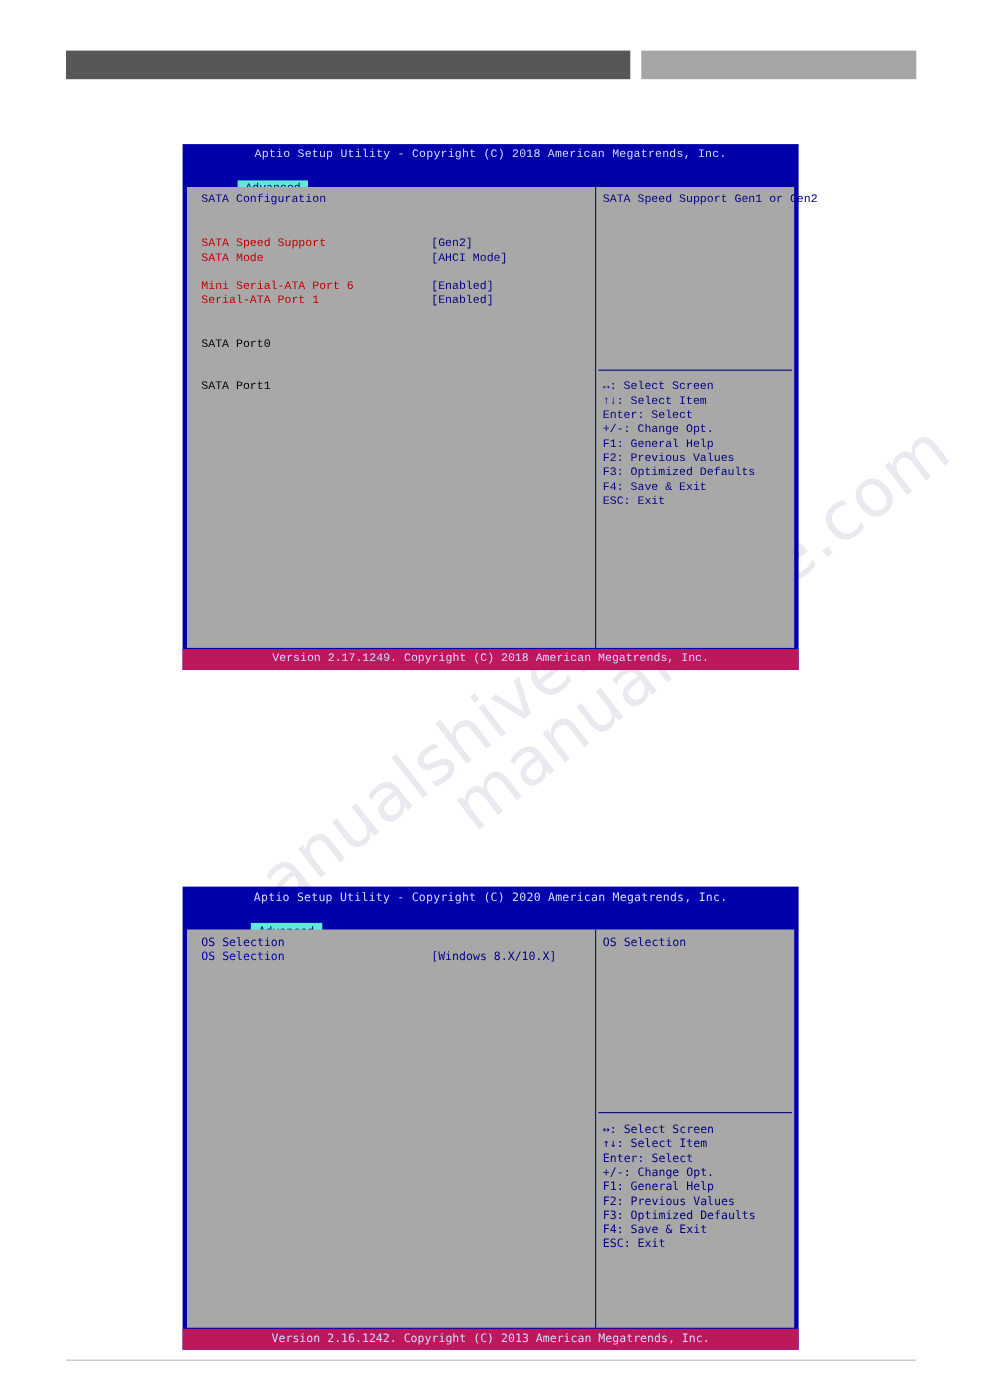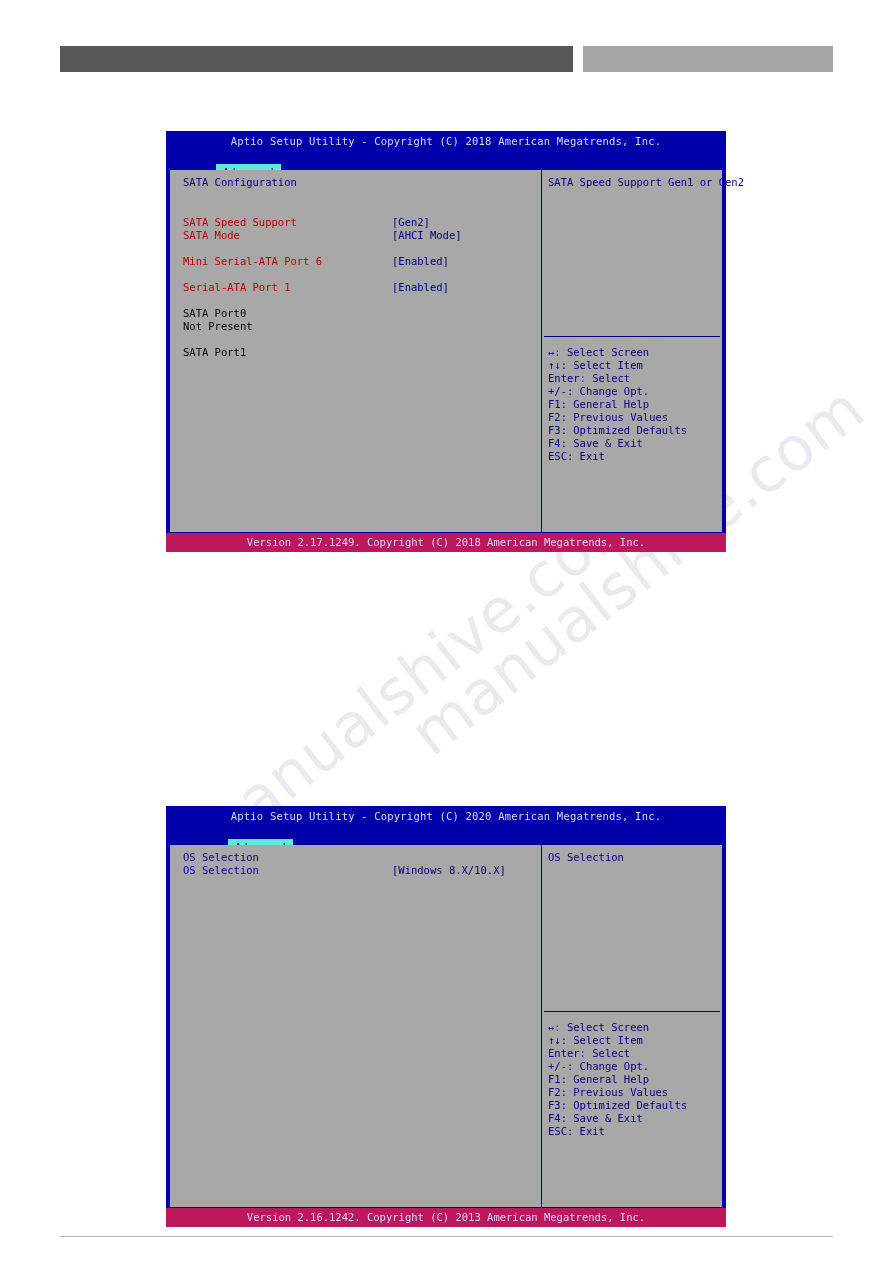--- a/index.html
+++ b/index.html
@@ -56,21 +56,21 @@
   .wm2 { left: 8px;   top: 300px; }
 
   
   .bios {
     position: absolute;
     background: #0000aa;
     font-family: "DejaVu Sans Mono", monospace;
     color: #c8c8ff;
     box-sizing: border-box;
   }
-  .bios-1 { left: 166px; top: 131px;  width: 560px; height: 421px; }
+  .bios-1 { left: 166px; top: 131px;  width: 560px; height: 478px; font-family: Liberation Mono, monospace; }
   .bios-2 { left: 166px; top: 806px;  width: 560px; height: 421px; }
 
   .bios-title {
     position: absolute;
     left: 0; top: 0;
     width: 100%;
     height: 21px;
     line-height: 21px;
     text-align: center;
     color: #d8d8ff;
@@ -219,30 +219,27 @@
         <span class="val c-val">[Gen2]</span>
       </div>
       <div class="row" style="top:59px;">
         <span class="lbl c-item">SATA Mode</span>
         <span class="val c-val">[AHCI Mode]</span>
       </div>
       <div class="row" style="top:85px;">
         <span class="lbl c-item">Mini Serial-ATA Port 6</span>
         <span class="val c-val">[Enabled]</span>
       </div>
-      <div class="row" style="top:111px;">
+      <div class="row" style="top:97px;">
         <span class="lbl c-item">Serial-ATA Port 1</span>
         <span class="val c-val">[Enabled]</span>
       </div>
 
       <div class="row" style="top:137px;">
         <span class="lbl c-plain">SATA Port0</span>
-      </div>
-      <div class="row" style="top:150px;">
-        <span class="lbl c-plain">Not Present</span>
       </div>
       <div class="row" style="top:176px;">
         <span class="lbl c-plain">SATA Port1</span>
       </div>
     </div>
 
     <div class="bios-right">
       <div class="help-title">SATA Speed Support Gen1 or Gen2</div>
       <div class="bios-right-sep" style="top:166px;"></div>
 

